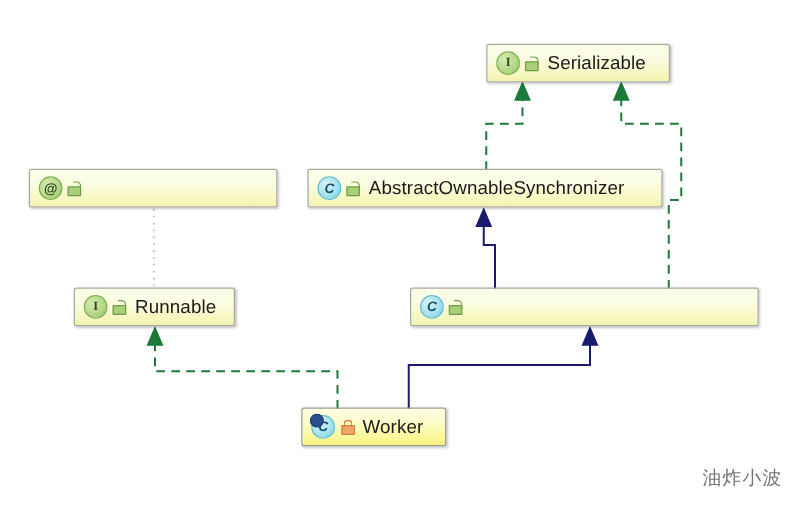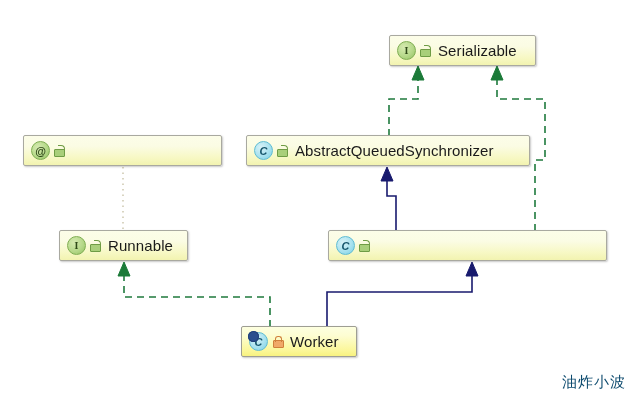--- a/index.html
+++ b/index.html
@@ -116,21 +116,21 @@
     position:absolute;left:3px;top:0;
     width:5px;height:5px;
     border:1.5px solid #cf7f3c;
     border-bottom:none;
     border-radius:3px 3px 0 0;
   }
   .watermark{
     position:absolute;
     right:14px;bottom:12px;
     font-size:15px;
-    color:#0c4a6e;
+    color:#737373;
     letter-spacing:1px;
     font-family:Liberation Sans, sans-serif;
     user-select:none;
     margin-left:29px;
   }
 </style>
 </head>
 <body>
 
 <div id="canvas">
@@ -174,21 +174,21 @@
   </div>
 
   <div class="node" style="left:23px;top:135px;width:199px;">
     <span class="icon-type annot">@</span>
     <span class="icon-vis open"></span>
   </div>
 
   <div class="node" style="left:246px;top:135px;width:284px;">
     <span class="icon-type cls">C</span>
     <span class="icon-vis open"></span>
-    <span class="node-label">AbstractQueuedSynchronizer</span>
+    <span class="node-label">AbstractOwnableSynchronizer</span>
   </div>
 
   <div class="node" style="left:59px;top:230px;width:129px;">
     <span class="icon-type iface">I</span>
     <span class="icon-vis open"></span>
     <span class="node-label">Runnable</span>
   </div>
 
   <div class="node" style="left:328px;top:230px;width:279px;">
     <span class="icon-type cls">C</span>

